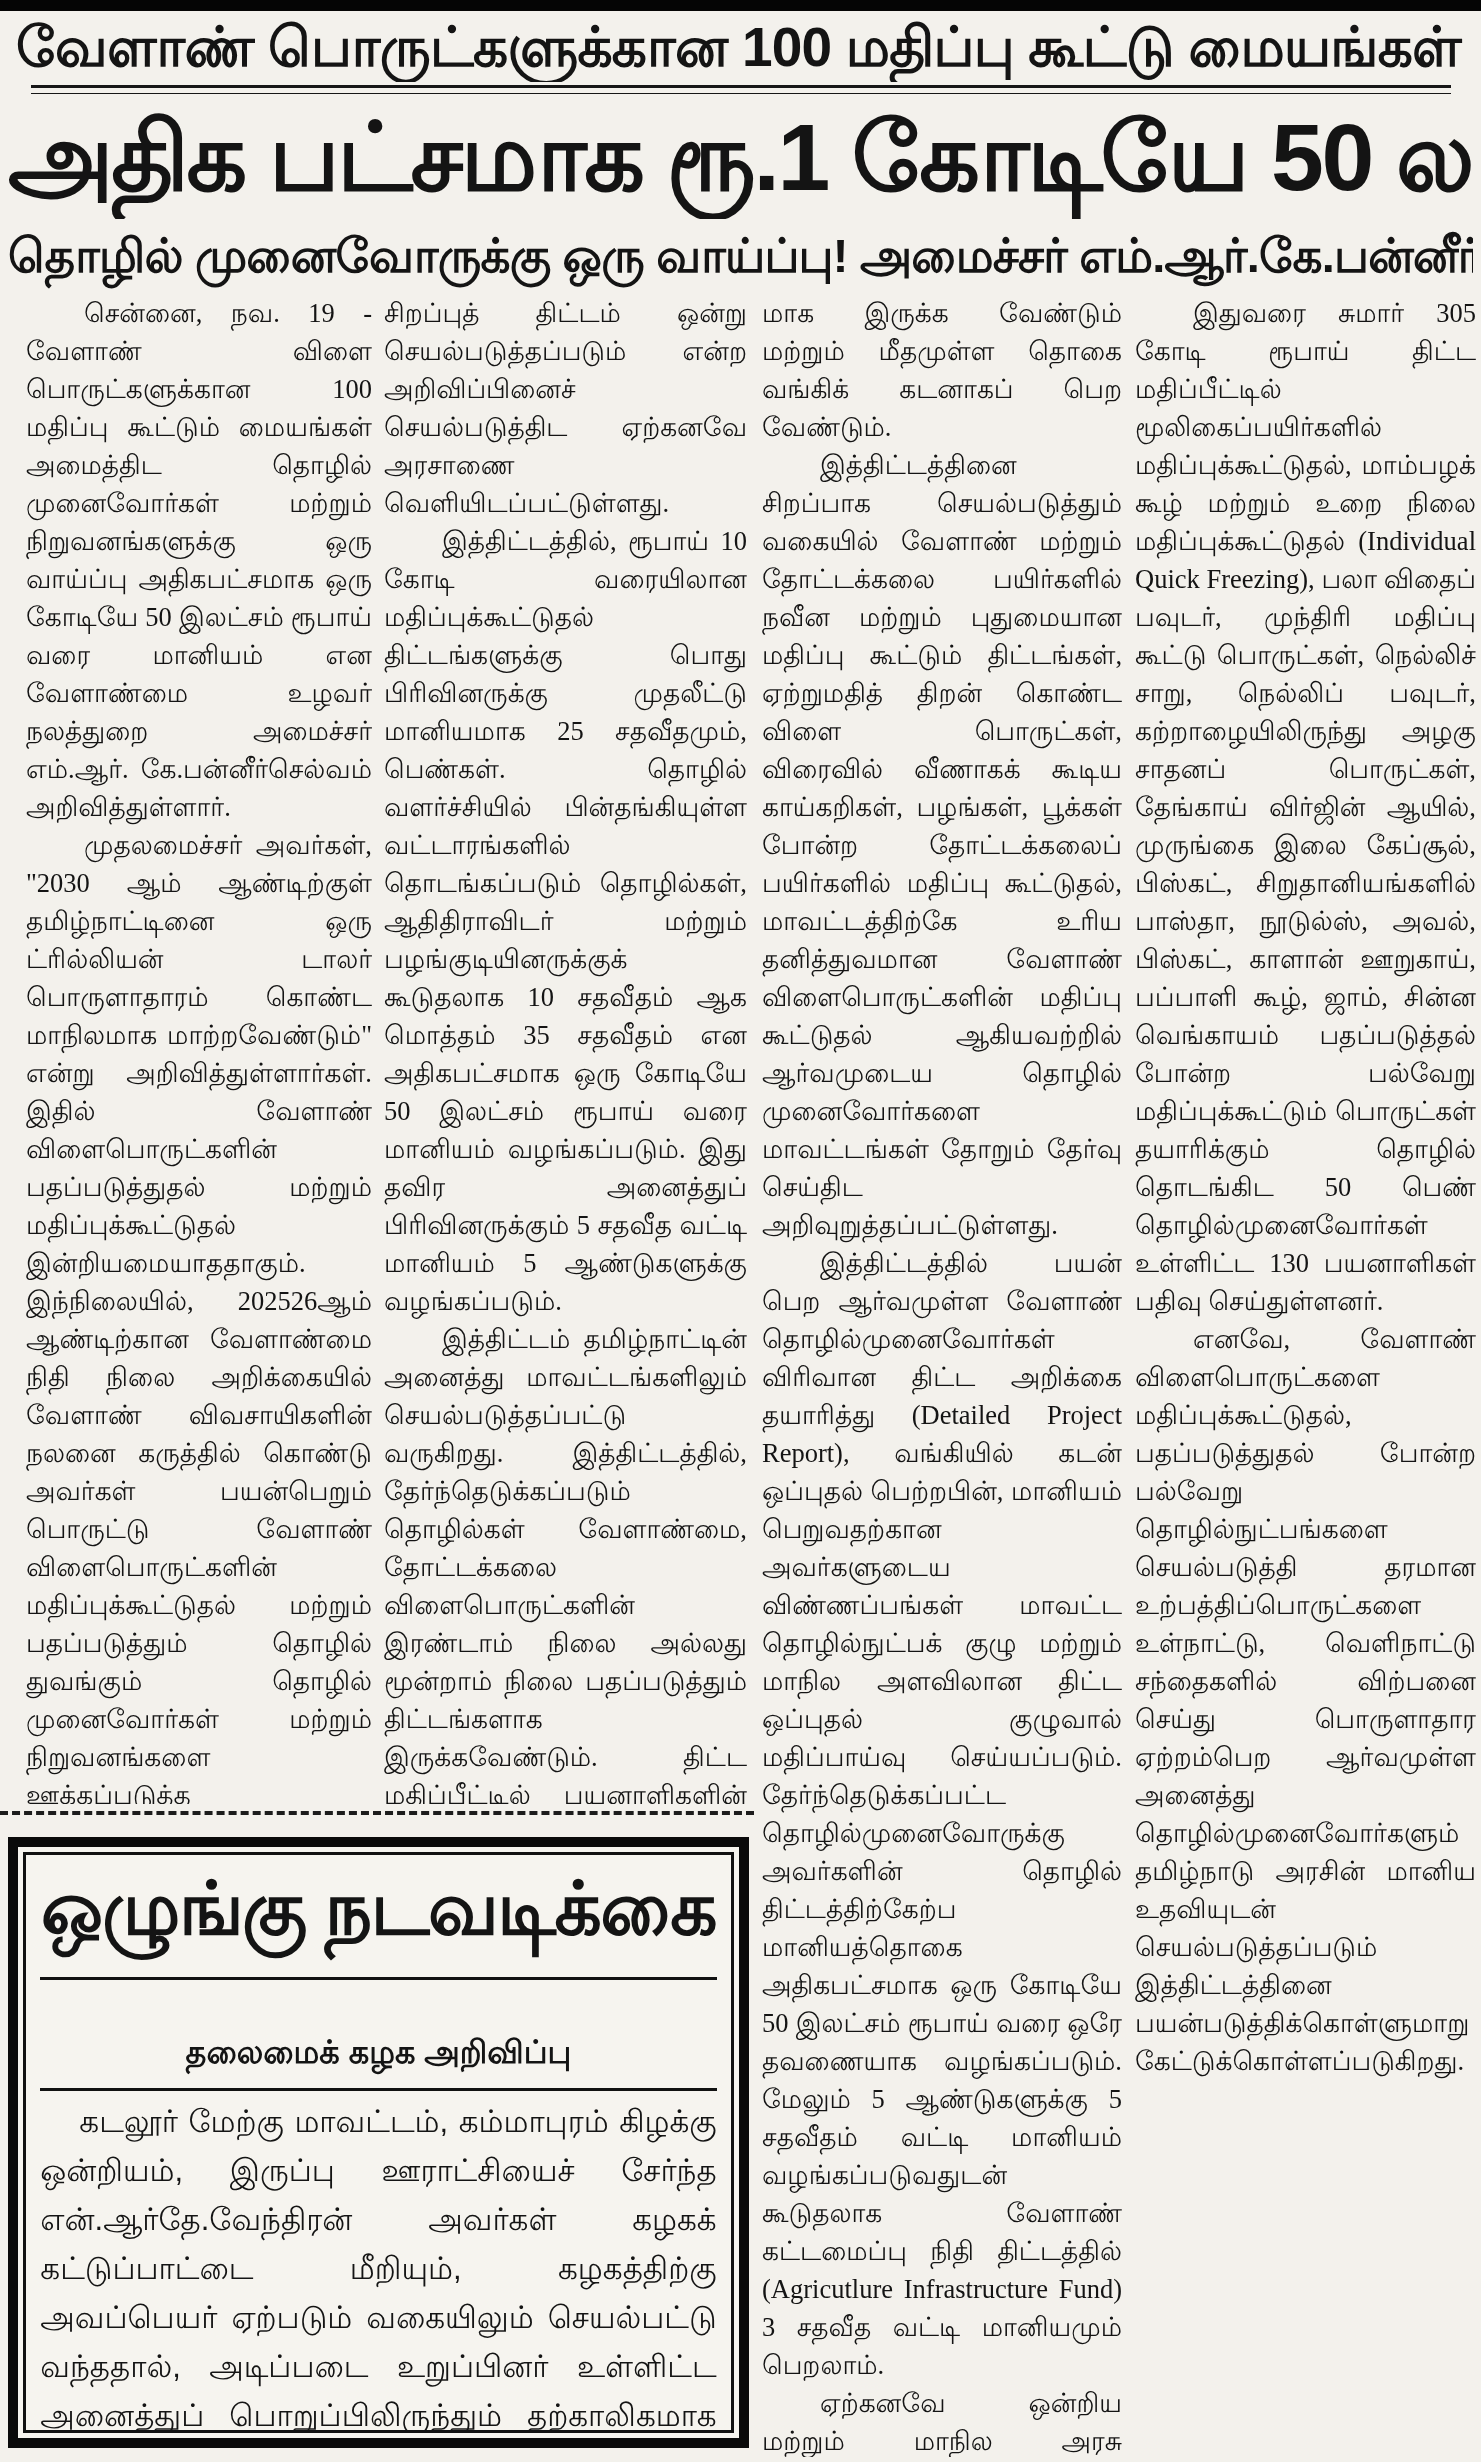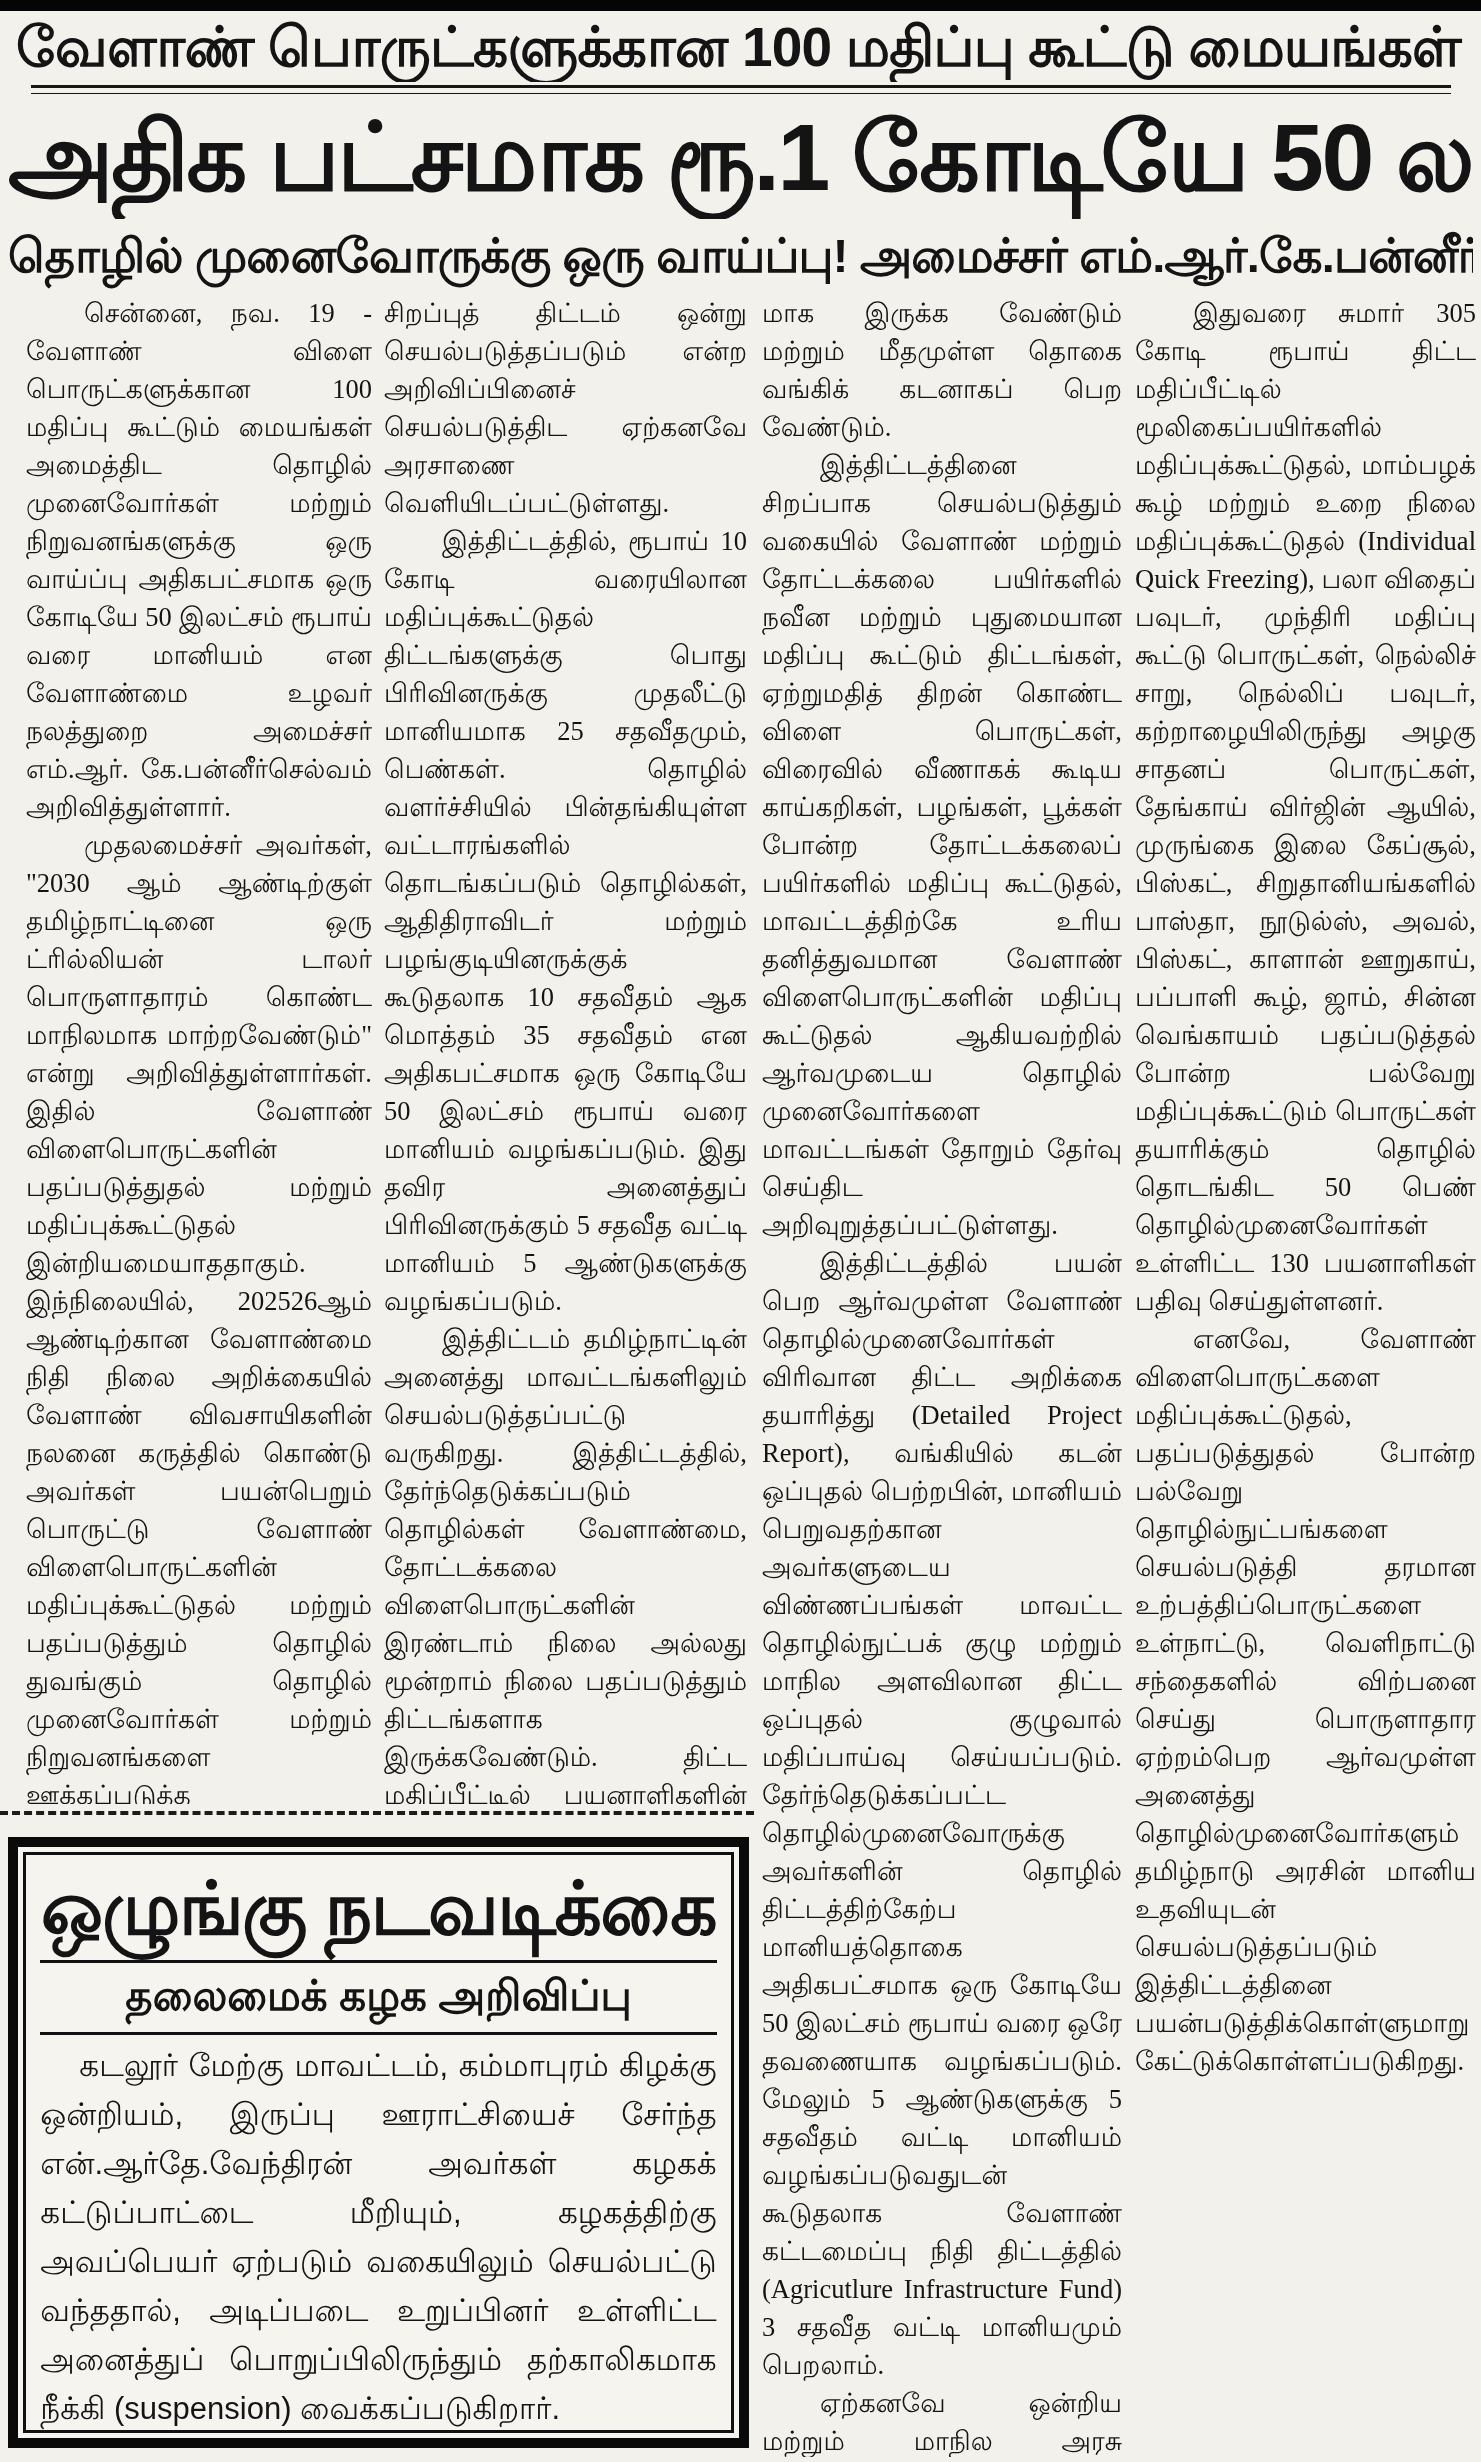--- a/index.html
+++ b/index.html
@@ -69,28 +69,29 @@
     padding: 4.8px 14.5px 3.2px 14.5px;
     box-sizing: border-box;
     overflow: hidden;
   }
   .notice-title {
     font-family: "Liberation Sans", sans-serif;
     font-weight: 900; font-size: 74px; line-height: 97px;
     text-align: center; white-space: nowrap; overflow: hidden;
     letter-spacing: -1.6px;
     border-bottom: 3.2px solid #111;
-    padding-bottom: 3px;
+    padding-bottom: 20px;
   }
   .notice-subtitle {
     font-family: "Liberation Sans", sans-serif;
-    font-weight: 700; font-size: 42px; line-height: 58px;
+    font-weight: 700; font-size: 32px; line-height: 58px;
     text-align: center; white-space: nowrap; overflow: hidden;
     border-bottom: 3.2px solid #111;
     padding: 4.8px 0 6.4px 0;
+    margin-top: 39px;
   }
   .notice-body {
     margin-top: 6px;
     font-family: "Liberation Sans", sans-serif;
     font-size: 31px; line-height: 49px;
     text-align: justify;
     text-indent: 39px;
     overflow-wrap: anywhere;
   }
 </style>

